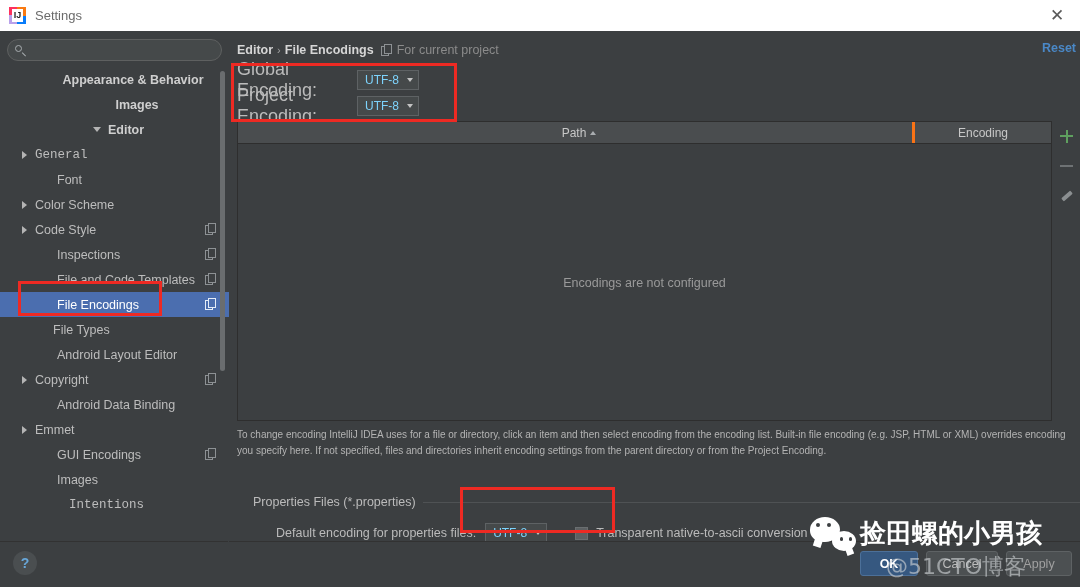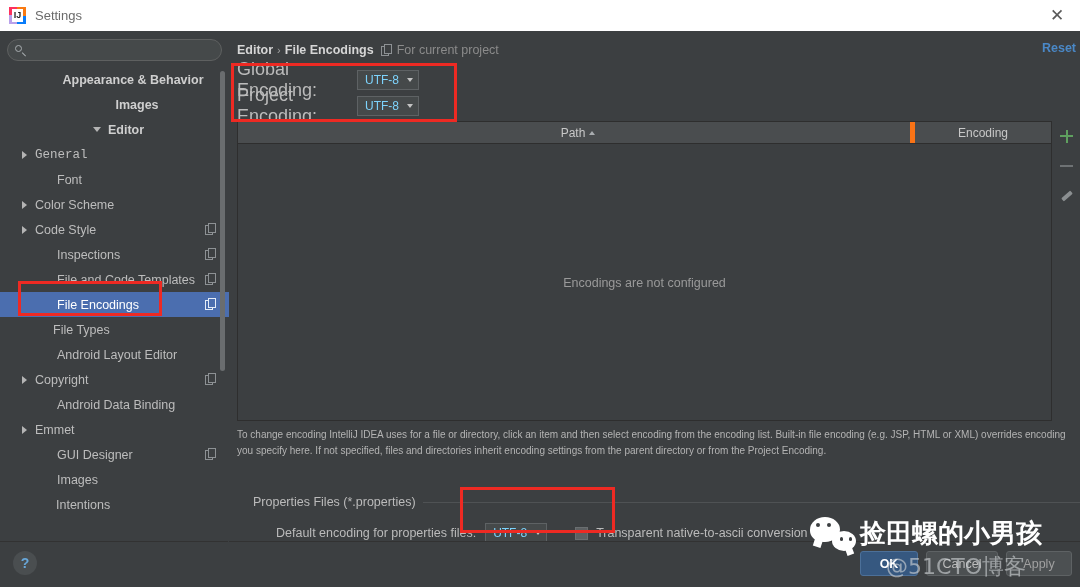--- a/index.html
+++ b/index.html
@@ -138,21 +138,21 @@
     border:1px solid #2e2e2e;background:#3c3f41;box-sizing:border-box;
   }
   .thead{
     height:21px;display:flex;align-items:stretch;
     background:#4a4d4f;border-bottom:1px solid #2e2e2e;
   }
   .th{
     display:flex;align-items:center;justify-content:center;
     font-size:12px;color:#c8c8c8;position:relative;
   }
-  .th.path{flex:1;border-right:5px solid #f97316;padding-left:8px;}
+  .th.path{flex:1;border-right:3px solid #f97316;padding-left:8px;}
   .th.encoding{width:136px;}
   .sort-asc{
     margin-left:4px;border-bottom:4px solid #a9adb0;
     border-left:3.5px solid transparent;border-right:3.5px solid transparent;
   }
   .tbody{
     height:277px;display:flex;align-items:center;justify-content:center;
     font-size:12.5px;color:#9a9a9a;
   }
   .side-tools{
@@ -374,35 +374,35 @@
           <span class="tree-label" style="margin-left: 4px;">Android Data Binding</span>
         </div>
         <div class="tree-row">
           <span style="width: 20px; flex: 0 0 auto;"></span>
           <span class="arrow right"></span>
           <span class="tree-label" style="margin-left: 4px;">Emmet</span>
         </div>
         <div class="tree-row">
           <span style="width: 42px; flex: 0 0 auto;"></span>
           <span class="arrow none"></span>
-          <span class="tree-label" style="margin-left: 4px;">GUI Designer</span>
+          <span class="tree-label" style="margin-left: 4px;">GUI Encodings</span>
           <span class="copy-ico">
             <i class="b"></i>
             <i class="a"></i>
           </span>
         </div>
         <div class="tree-row">
           <span style="width: 42px; flex: 0 0 auto;"></span>
           <span class="arrow none"></span>
           <span class="tree-label" style="margin-left: 4px;">Images</span>
         </div>
         <div class="tree-row">
           <span style="width: 42px; flex: 0 0 auto;"></span>
           <span class="arrow none"></span>
-          <span class="tree-label" style="margin-left: 3px;">Intentions</span>
+          <span class="tree-label" style="margin-left: 16px; font-family: Liberation Mono, monospace;">Intentions</span>
         </div>
       </div>
     <div class="side-scroll"></div>
 
     <div class="side-bottom">
       <div class="help-btn">?</div>
     </div>
   </div>
 
   <div class="main">

